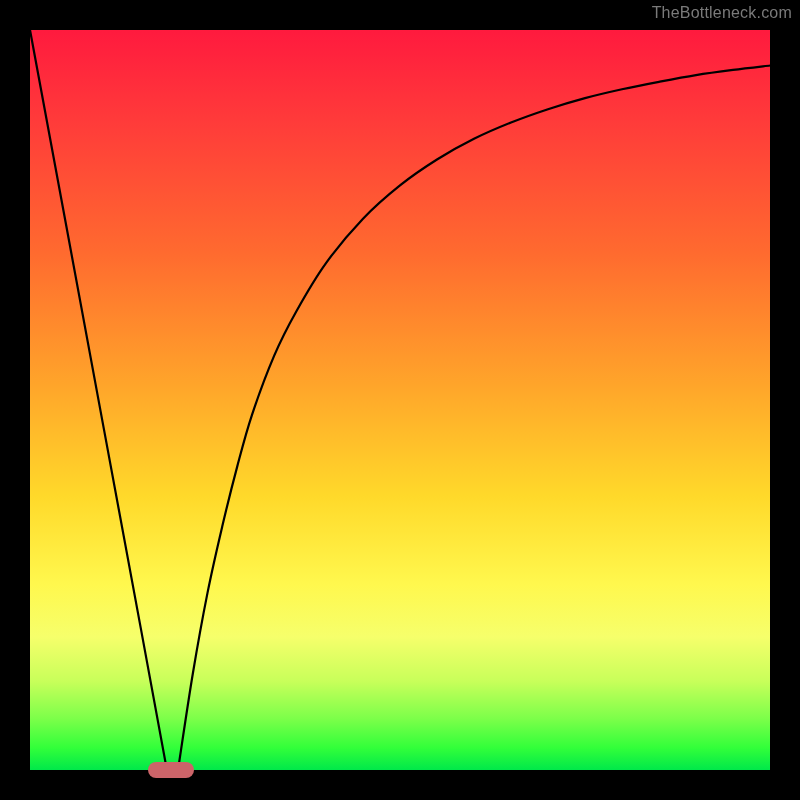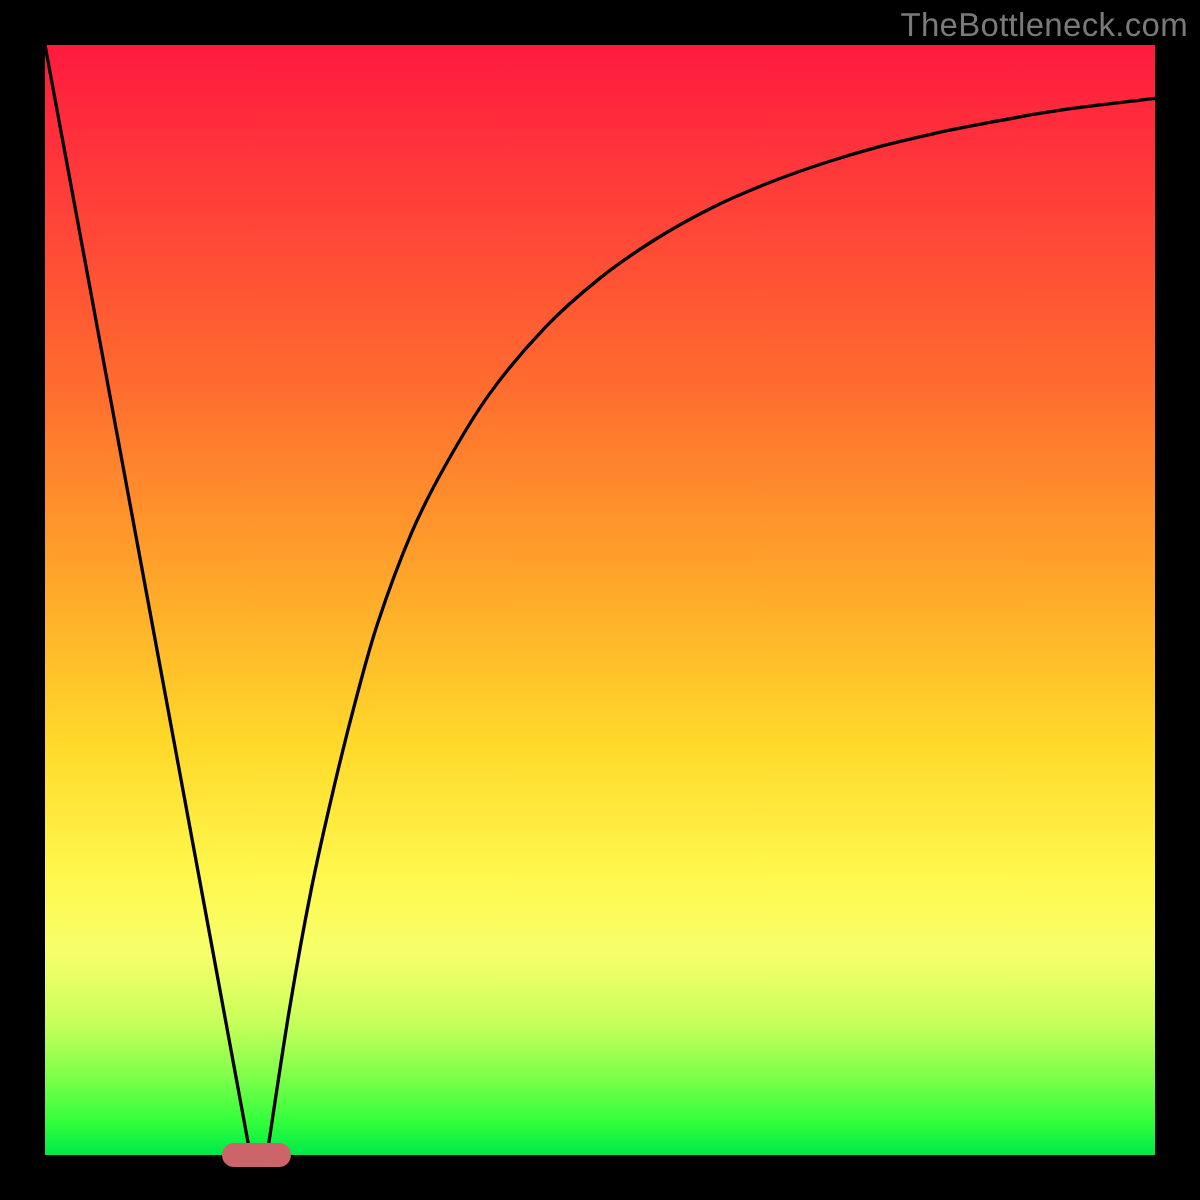--- a/index.html
+++ b/index.html
@@ -36,21 +36,21 @@
       #7dff4a 93%,
       #32ff3a 97%,
       #00e84a 100%
     );
   }
   .attribution {
     position: absolute;
     top: 4px;
     right: 8px;
     color: #7a7a7a;
-    font-size: 22px;
+    font-size: 16px;
     font-weight: 500;
     letter-spacing: 0.2px;
     user-select: none;
   }
   svg.overlay {
     position: absolute;
     left: 0; top: 0;
     width: 740px; height: 740px;
     overflow: visible;
   }

